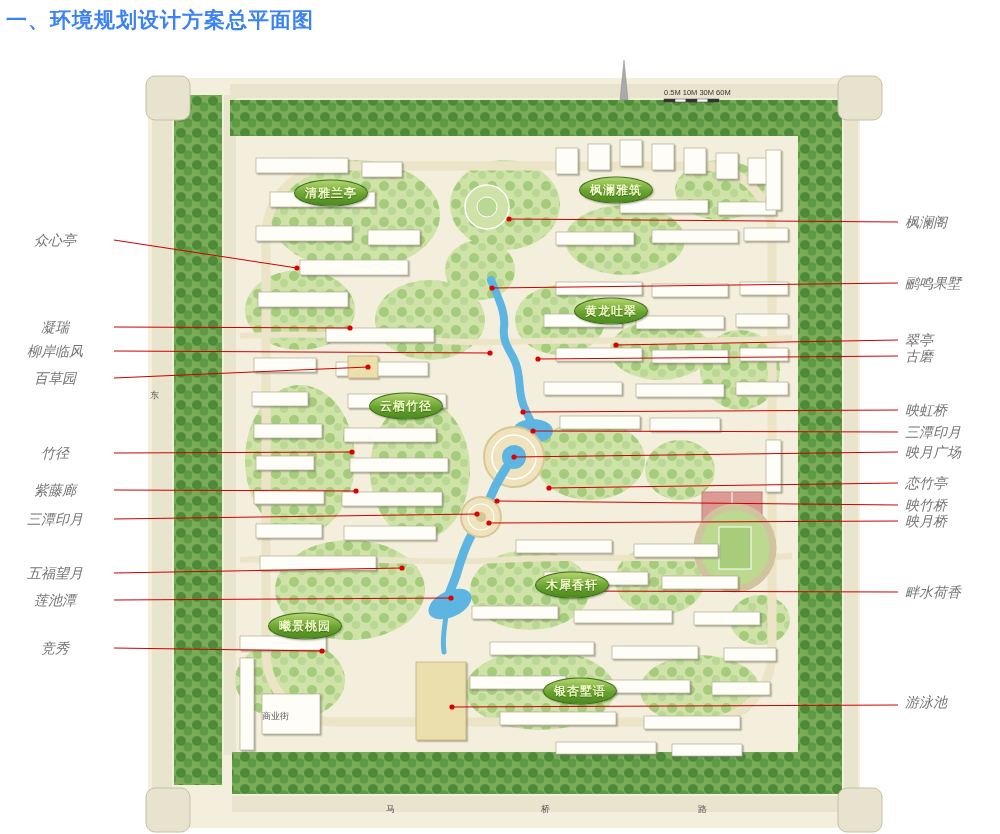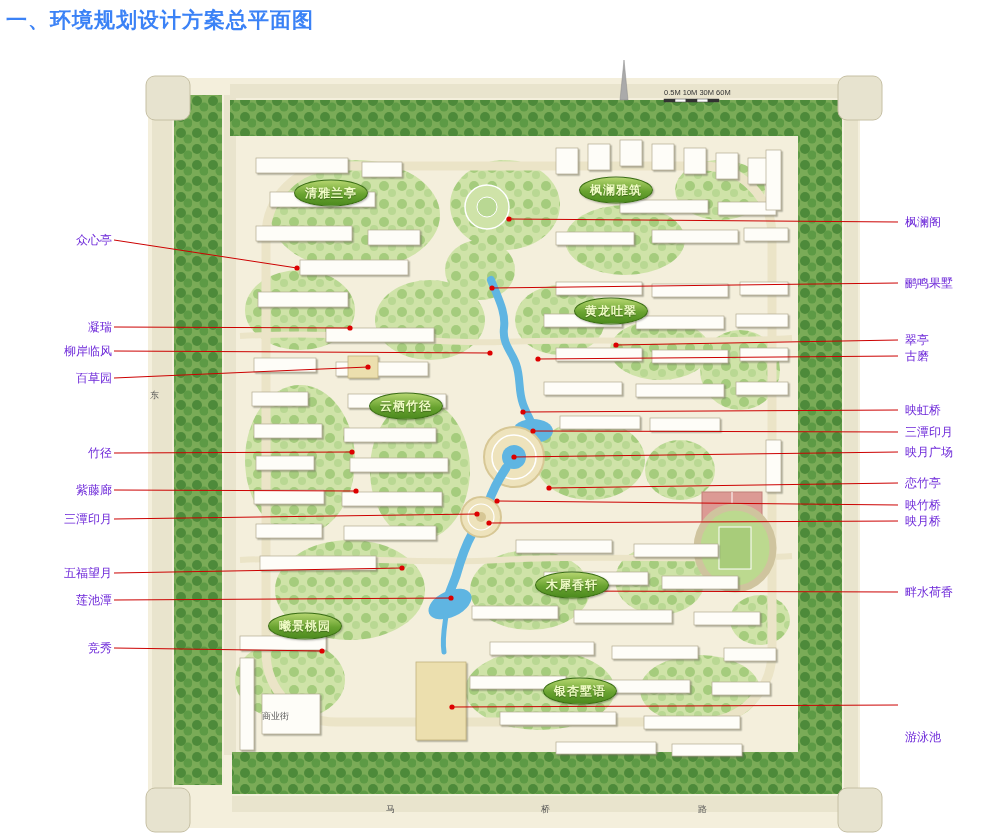--- a/index.html
+++ b/index.html
@@ -2,22 +2,22 @@
 <html><head>
 <meta charset="utf-8">
 <style>
   html,body{margin:0;padding:0;background:#fff;}
   .page{position:relative;width:1000px;height:834px;background:#ffffff;
         font-family:"Liberation Sans",sans-serif;overflow:hidden;}
   .title{position:absolute;left:6px;top:6px;margin:0;font-size:21px;font-weight:bold;
          color:#3b82f6;letter-spacing:1px;}
   svg.overlay{position:absolute;left:0;top:0;}
   
-  .lbl{position:absolute;font-size:12px;color:#6d28d9;line-height:14px;white-space:nowrap;}
-  .lbl-l{left:10px;width:102px;text-align:right;}
+  .lbl{position:absolute;font-size:14px;color:#737373;line-height:14px;white-space:nowrap;font-style:italic;}
+  .lbl-l{left:4px;width:102px;text-align:center;}
   .lbl-r{left:905px;}
   
   .badge{position:absolute;transform:translate(-50%,-50%);
          background:linear-gradient(180deg,#b4d56e 0%,#69a330 55%,#4c8a1e 100%);
          border:1px solid #3a6e14;border-radius:50%;color:#effbc4;
          font-size:12px;font-weight:bold;letter-spacing:1px;padding:4px 10px;
          white-space:nowrap;text-shadow:0 1px 1px rgba(0,0,0,.35);
          box-shadow:1px 1px 2px rgba(0,0,0,.3);}
   
   .road{fill:#e9e4cd;}
@@ -295,15 +295,15 @@
   <div class="lbl lbl-r" style="top:276px">鹂鸣果墅</div>
   <div class="lbl lbl-r" style="top:333px">翠亭</div>
   <div class="lbl lbl-r" style="top:349px">古磨</div>
   <div class="lbl lbl-r" style="top:403px">映虹桥</div>
   <div class="lbl lbl-r" style="top:425px">三潭印月</div>
   <div class="lbl lbl-r" style="top:445px">映月广场</div>
   <div class="lbl lbl-r" style="top:476px">恋竹亭</div>
   <div class="lbl lbl-r" style="top:498px">映竹桥</div>
   <div class="lbl lbl-r" style="top:514px">映月桥</div>
   <div class="lbl lbl-r" style="top:585px">畔水荷香</div>
-  <div class="lbl lbl-r" style="top:730px">游泳池</div>
+  <div class="lbl lbl-r" style="top:695px">游泳池</div>
 
 </div>
 
 </body></html>

